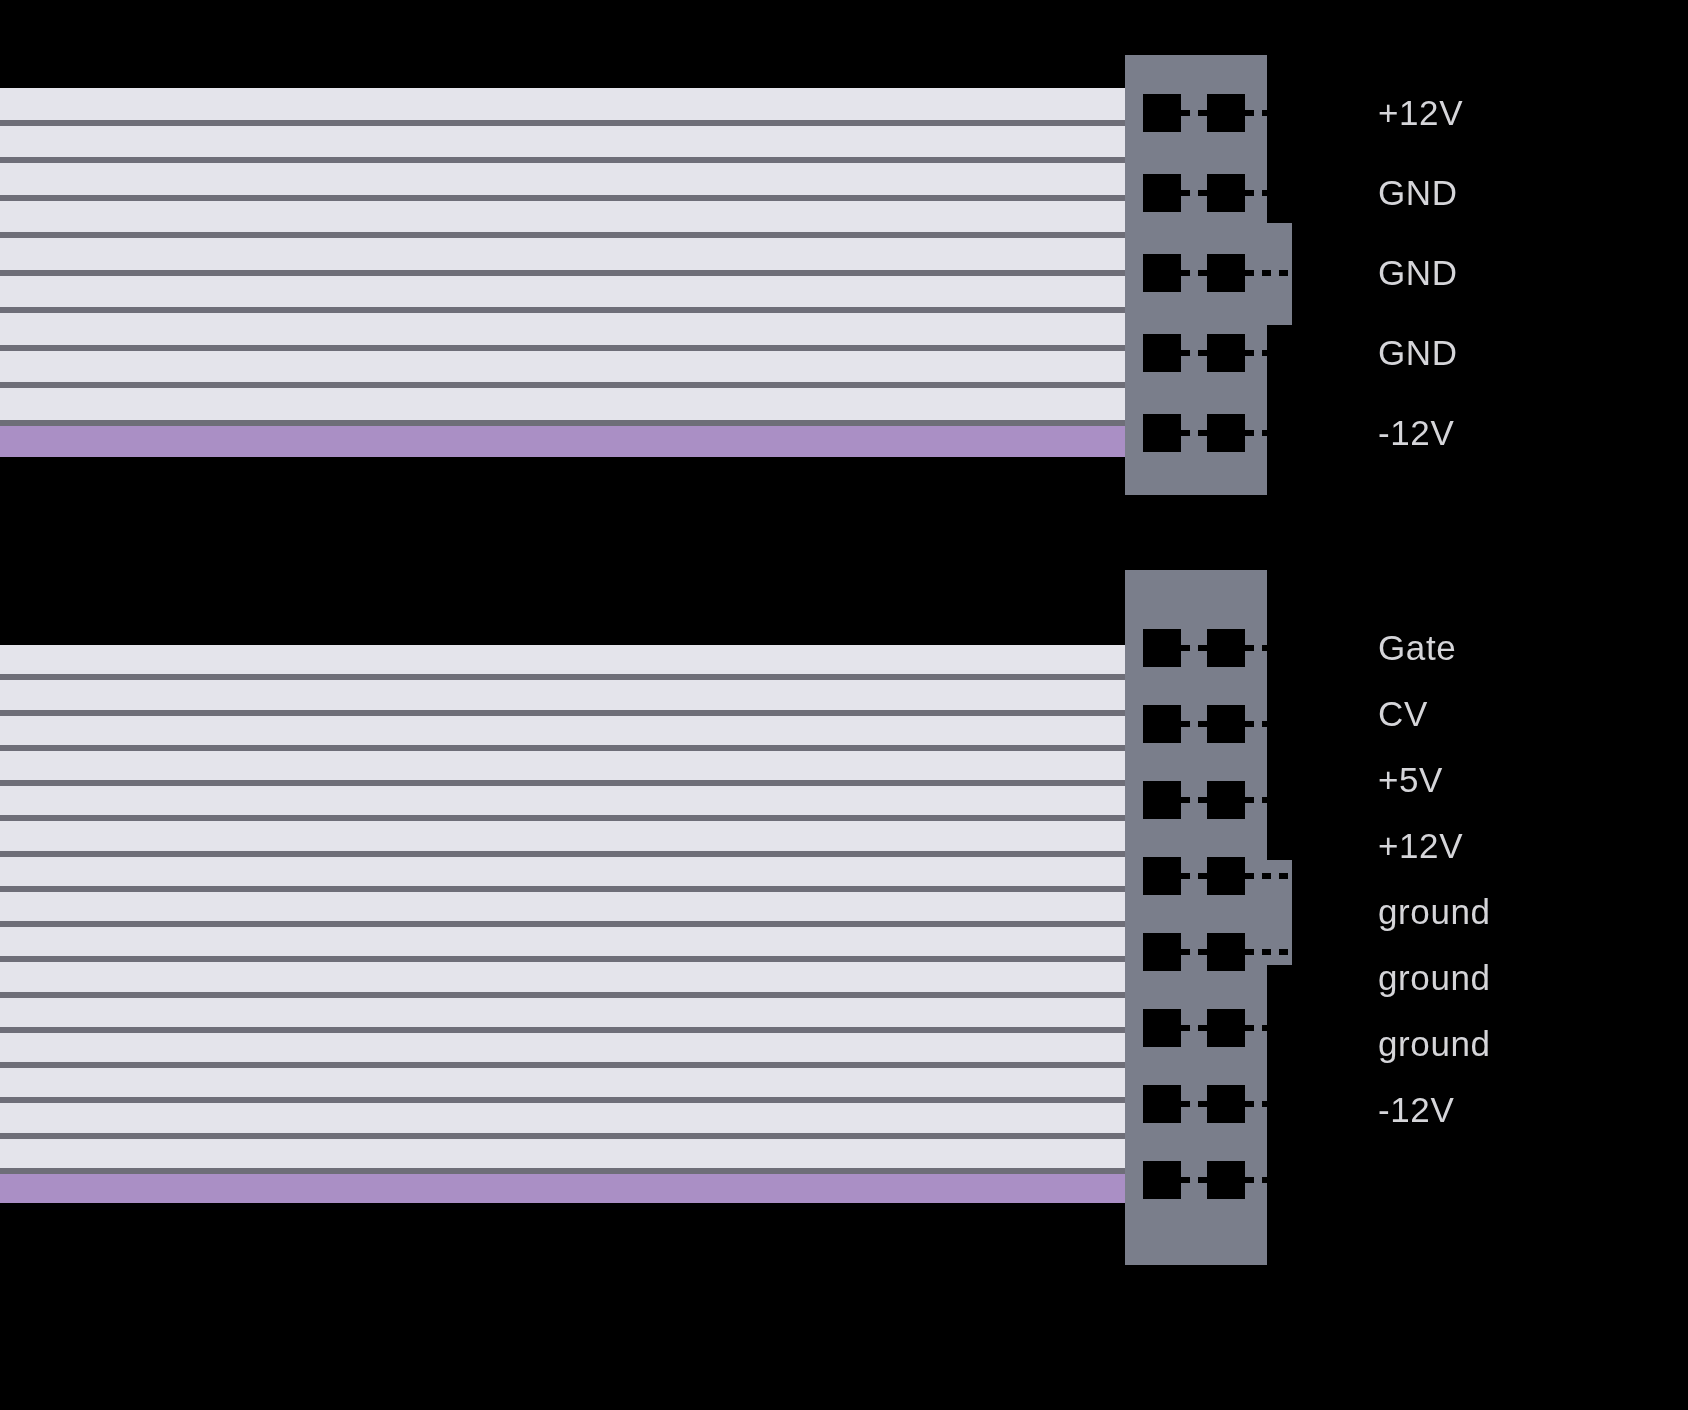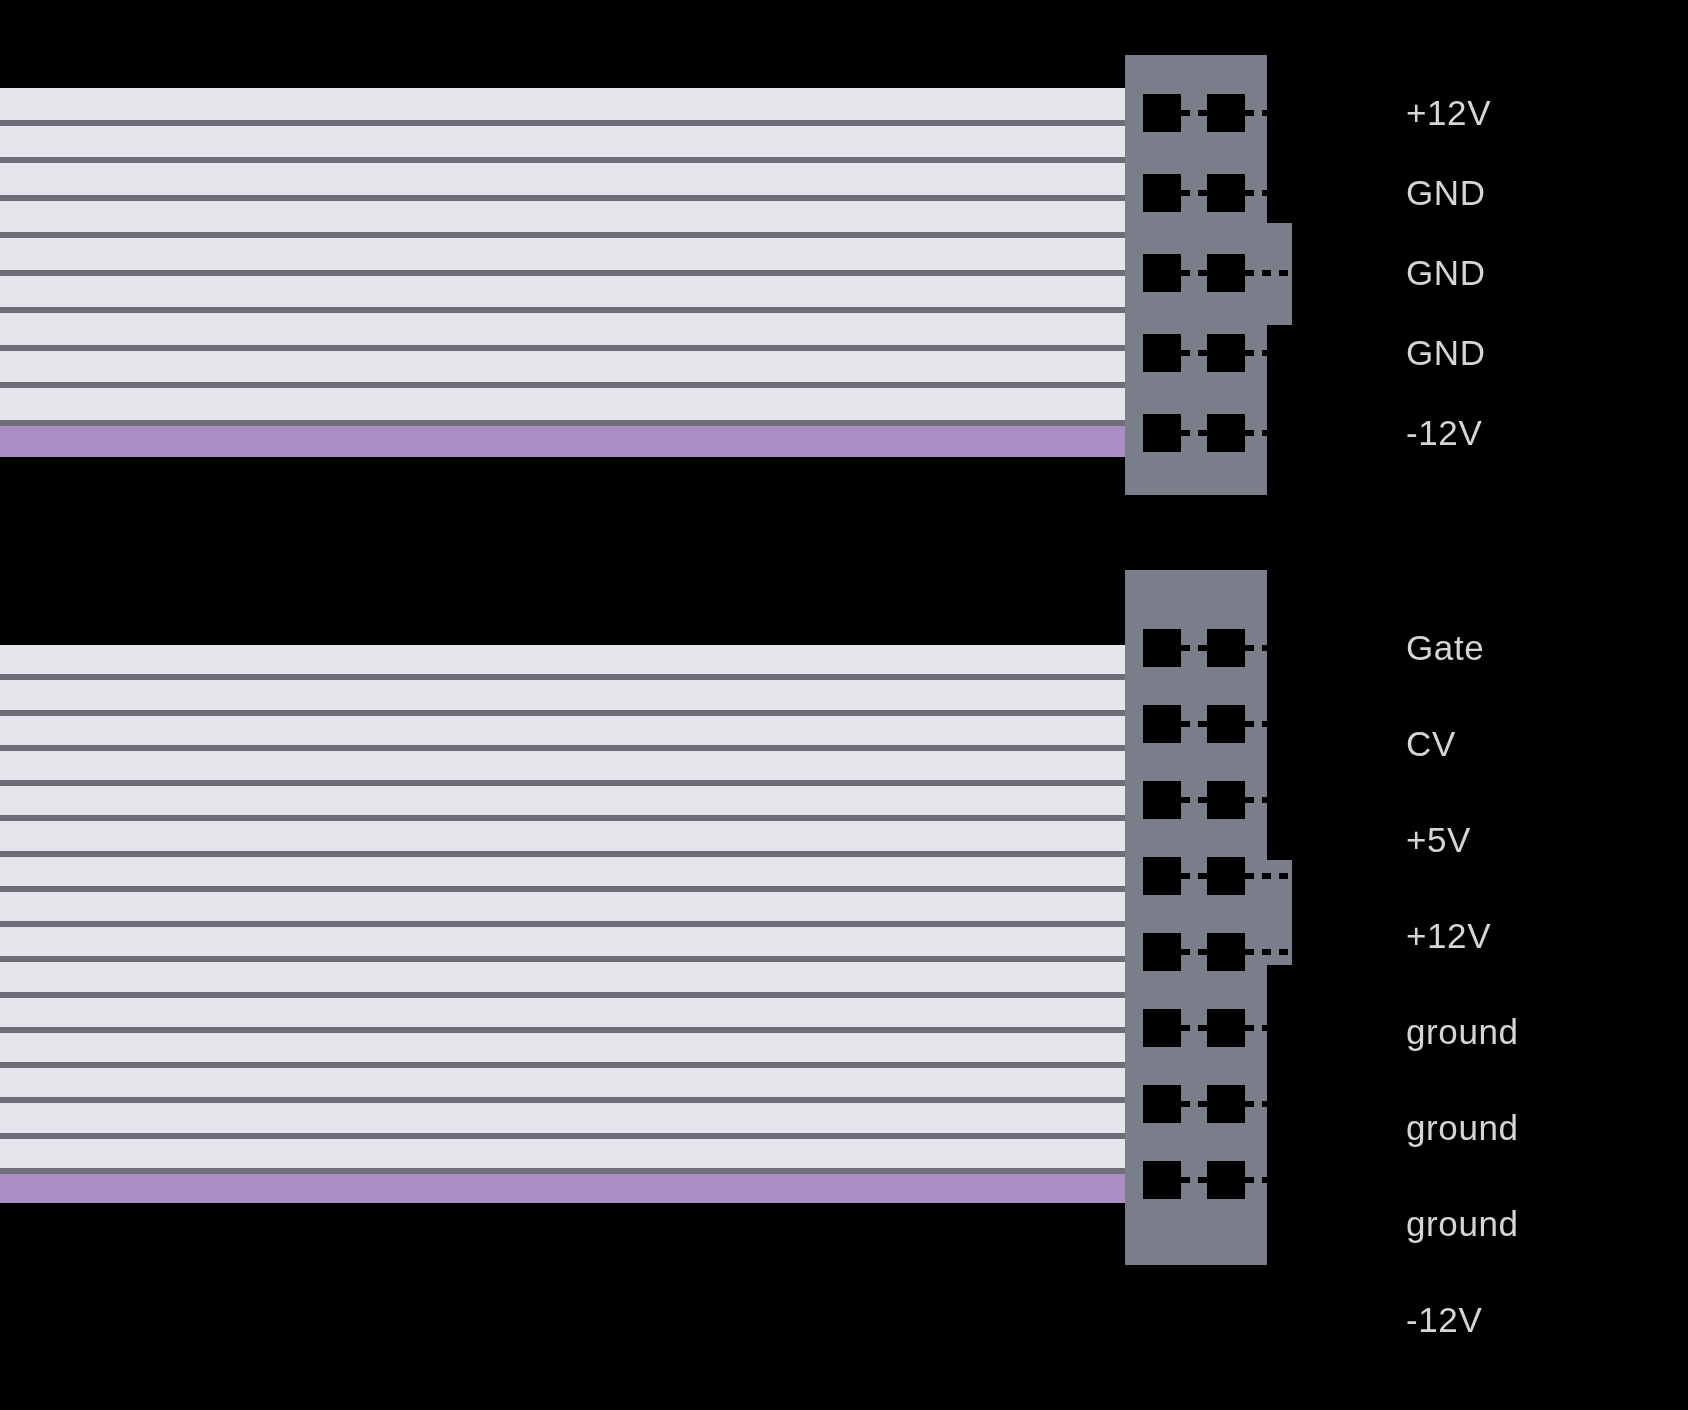--- a/index.html
+++ b/index.html
@@ -41,35 +41,35 @@
   .dash.tail { width: 22px; }
   .pin-row.tab-row .dash.tail { width: 46px; }
 
   
   .labels {
     position: absolute;
     display: flex; flex-direction: column;
     color: var(--label-text, #d5d5d9);
     font-size: 35px; font-weight: 500; letter-spacing: 0.6px;
   }
-  .pin-label { height: 40px; line-height: 40px; flex: 0 0 auto; white-space: nowrap; margin-left: 28px; }
+  .pin-label { height: 40px; line-height: 40px; flex: 0 0 auto; white-space: nowrap; }
 
   
   #assembly-0 .ribbon    { left: 0;      top: 88px;  width: 1125px; height: 369px; }
   #assembly-0 .connector { left: 1125px; top: 55px;  width: 142px;  height: 440px; }
   #assembly-0 .key-tab   { left: 1267px; top: 223px; width: 25px;   height: 102px; }
   #assembly-0 .pin-rows  { left: 1125px; top: 55px;  width: 142px;  padding-top: 38px; gap: 40px; }
   #assembly-0 .labels    { left: 1378px; top: 55px;  padding-top: 38px; gap: 40px; }
 
   
   #assembly-1 .ribbon    { left: 0;      top: 645px; width: 1125px; height: 558px; }
   #assembly-1 .connector { left: 1125px; top: 570px; width: 142px;  height: 695px; }
   #assembly-1 .key-tab   { left: 1267px; top: 860px; width: 25px;   height: 105px; }
   #assembly-1 .pin-rows  { left: 1125px; top: 570px; width: 142px;  padding-top: 58px; gap: 36px; }
-  #assembly-1 .labels    { left: 1378px; top: 570px; padding-top: 58px; gap: 56px; }
+  #assembly-1 .labels    { left: 1378px; top: 570px; padding-top: 58px; gap: 26px; }
 </style>
 </head>
 <body>
 
 <div class="canvas">
 
   <section class="assembly" id="assembly-0">
     <div class="ribbon">
         <div class="conductor"></div>
         <div class="conductor"></div>

